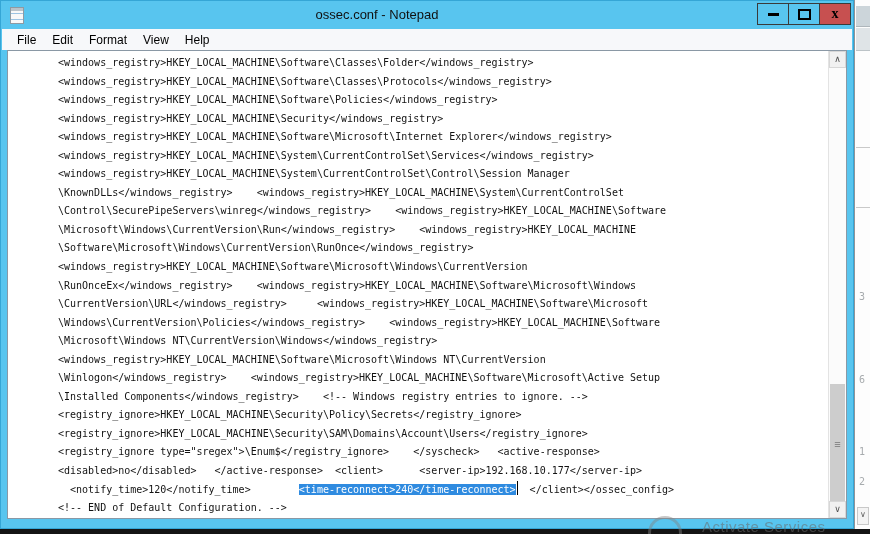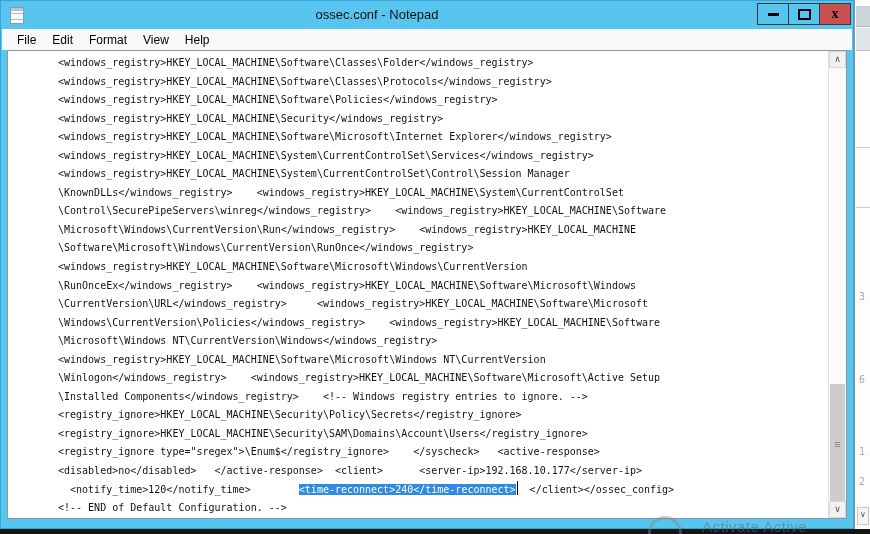--- a/index.html
+++ b/index.html
@@ -106,15 +106,15 @@
       <div class="scrollbar">
         <div class="sb-btn up">∧</div>
         <div class="sb-thumb">≡</div>
         <div class="sb-btn down">∨</div>
       </div>
     </div>
   </div>
 
   <div class="bottom-strip"></div>
   <div class="wm-ring"></div>
-  <div class="wm-text">Activate Active</div>
+  <div class="wm-text">Activate Services</div>
 
 </div>
 
 </body></html>

